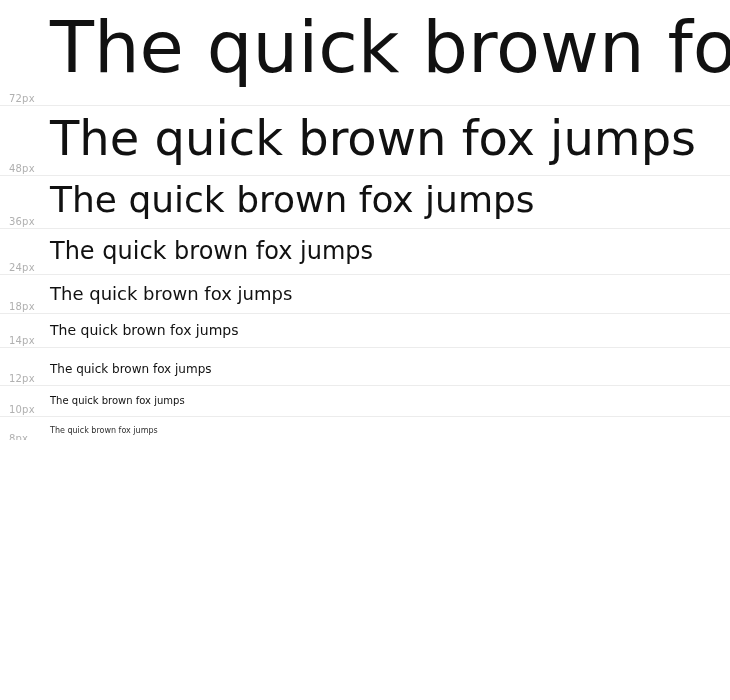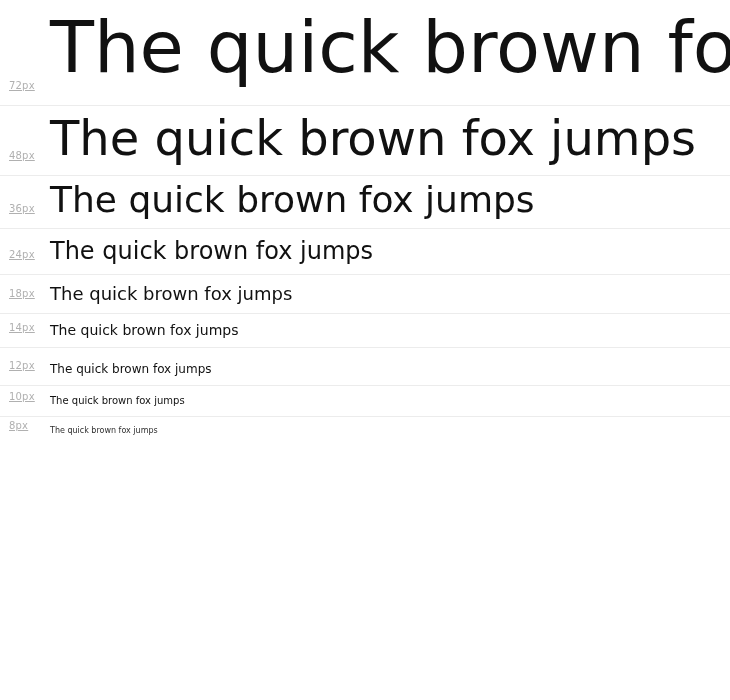--- a/index.html
+++ b/index.html
@@ -34,29 +34,28 @@
     box-sizing: border-box;
     width: 730px;
     border-bottom: 1px solid #ececec;
     overflow: hidden;
     white-space: nowrap;
   }
 
   .size-label {
     position: absolute;
     left: 9px;
-    bottom: 13px;
+    bottom: 0;
     font-family: "DejaVu Sans", sans-serif;
     font-size: 10px;
     line-height: 12px;
     color: #b0b0b0;
     letter-spacing: 0.2px;
     white-space: nowrap;
     user-select: none;
-    text-decoration: underline;
   }
 
   .sample-text {
     position: absolute;
     left: 50px;
     bottom: 0;
     color: #111111;
     font-family: "DejaVu Sans", sans-serif;
     font-weight: 400;
     white-space: nowrap;

